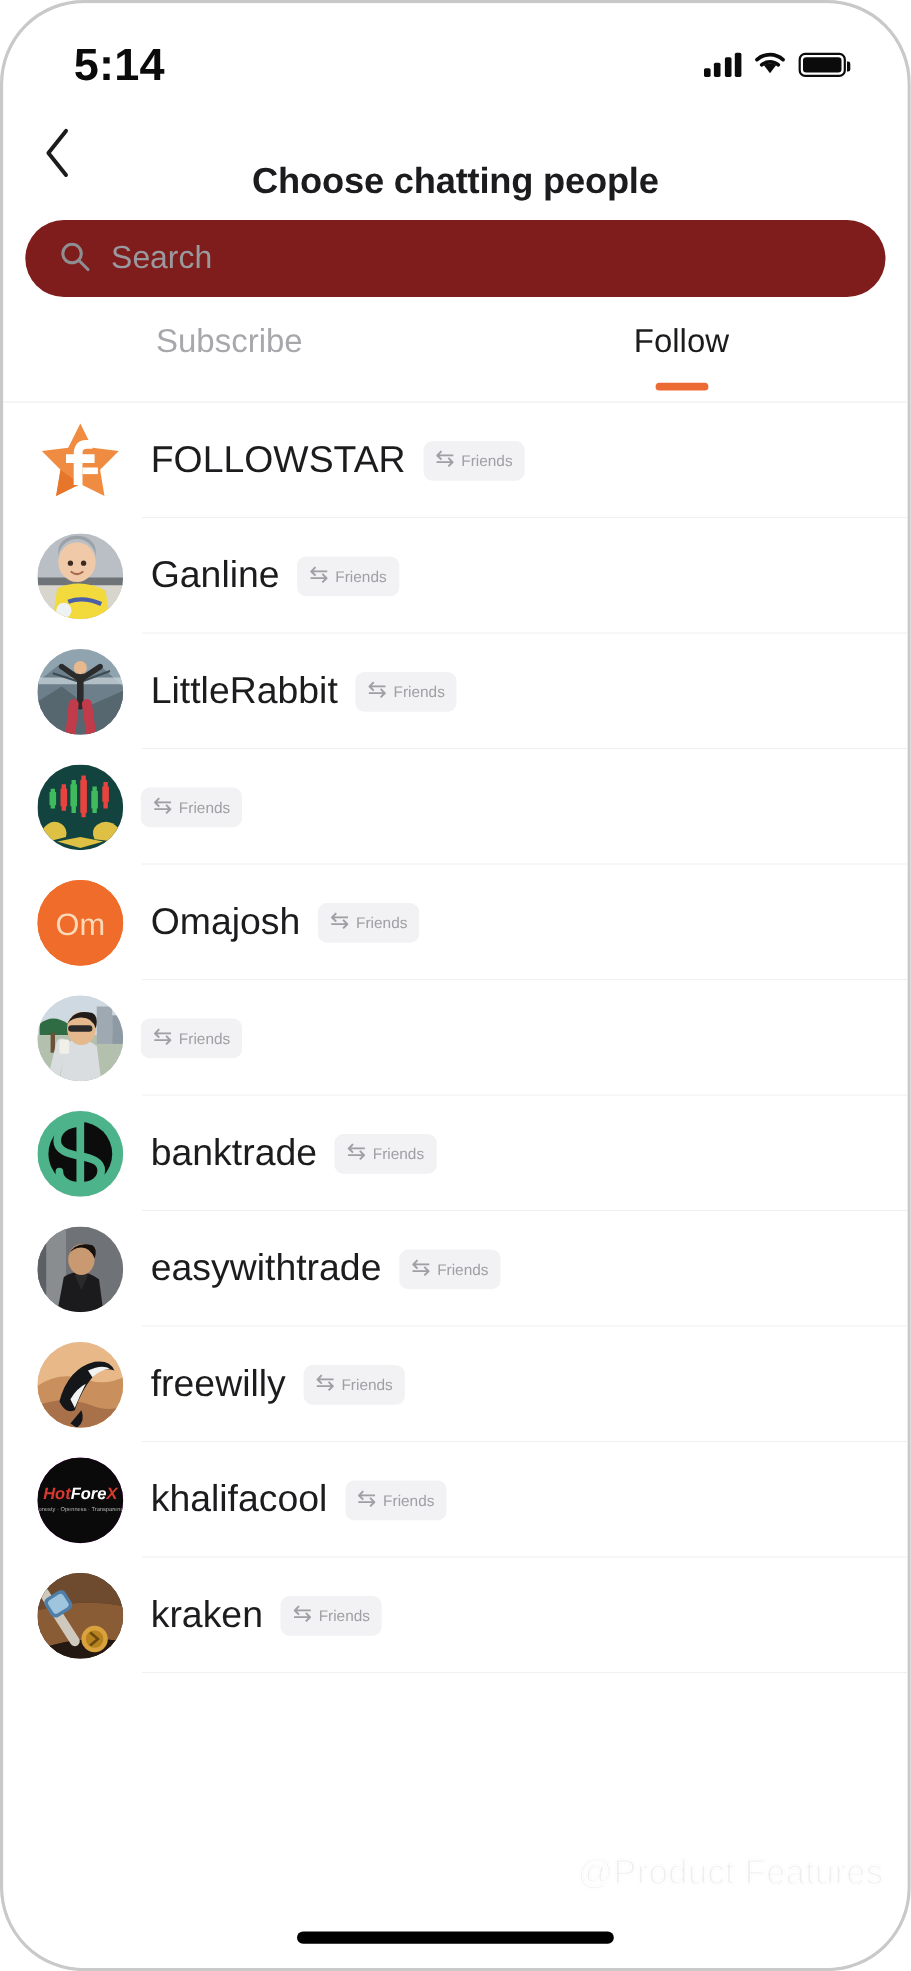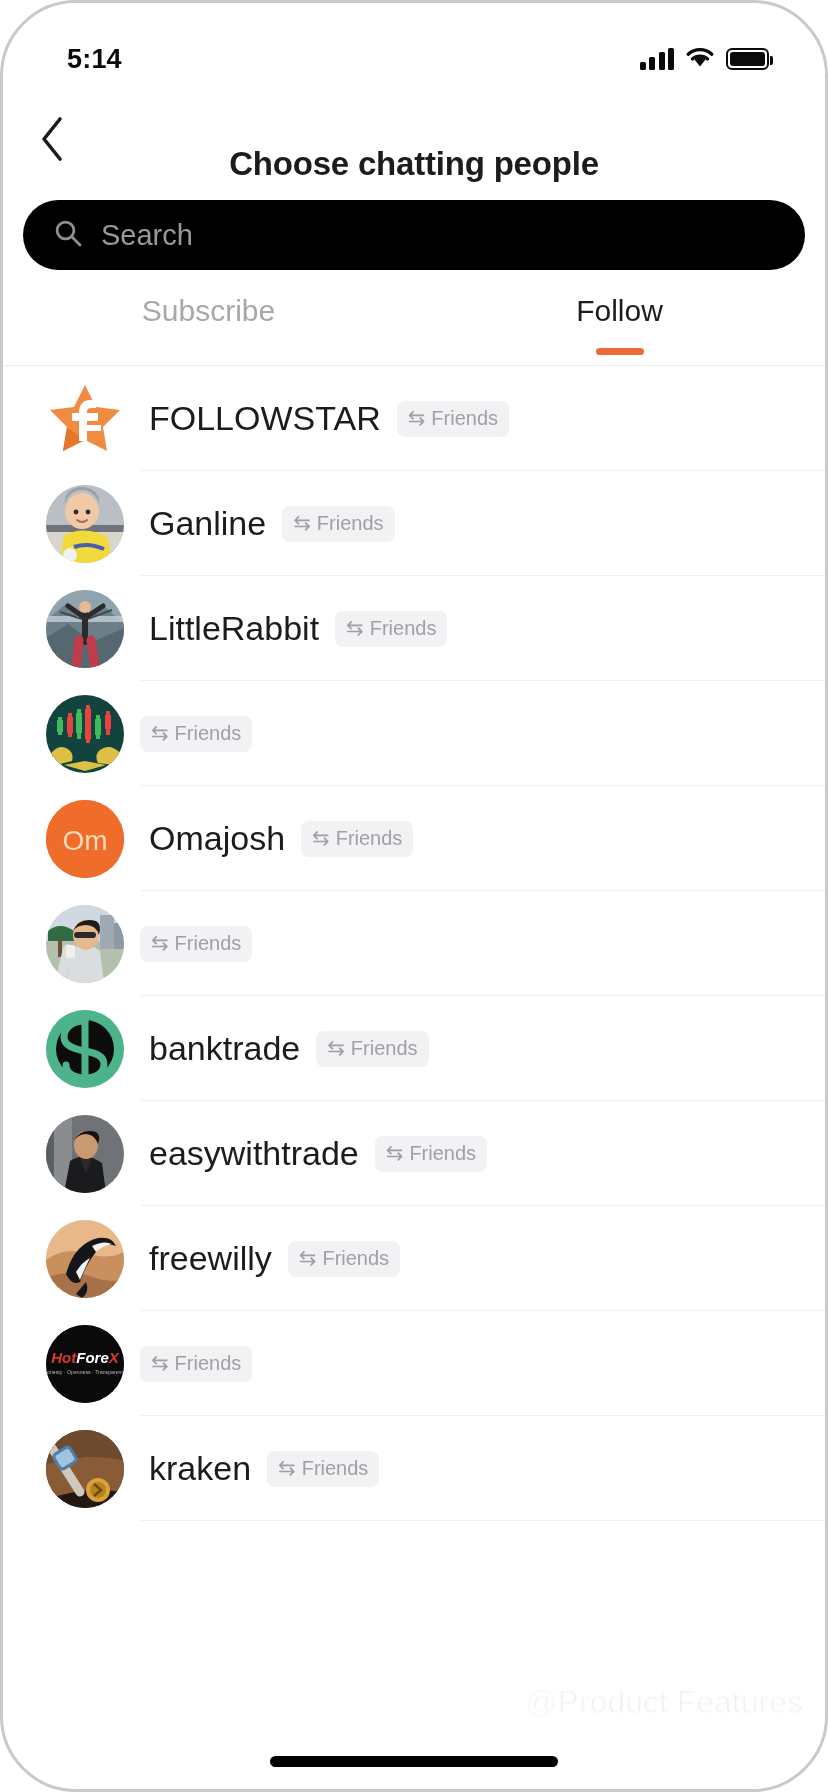--- a/index.html
+++ b/index.html
@@ -30,21 +30,21 @@
   
   .statusbar {
     height: 96px;
     flex: 0 0 96px;
     display: flex;
     align-items: center;
     justify-content: space-between;
     padding: 16px 56px 0 64px;
   }
   .status-time {
-    font-size: 27px;
+    font-size: 41px;
     font-weight: bold;
     color: #0b0b0b;
     letter-spacing: 0.2px;
   }
   .status-icons { display: flex; align-items: center; gap: 11px; }
   .sig { display: flex; align-items: flex-end; gap: 3.5px; height: 22px; }
   .sig i { width: 6px; background: #0b0b0b; border-radius: 1.5px; display:block; }
   .sig i:nth-child(1){height:8px}
   .sig i:nth-child(2){height:13px}
   .sig i:nth-child(3){height:18px}
@@ -83,21 +83,21 @@
     font-size: 33px;
     font-weight: bold;
     color: #1c1c1e;
     letter-spacing: -0.2px;
   }
 
   
   .search-wrap { padding: 17px 20px 0 20px; flex: 0 0 auto; }
   .search-bar {
     height: 70px;
-    background: #000000;
+    background: #7f1d1d;
     border-radius: 35px;
     display: flex;
     align-items: center;
     padding: 0 30px;
     gap: 18px;
     cursor: text;
   }
   .search-placeholder {
     font-size: 29px;
     color: #9a9a9e;
@@ -129,21 +129,21 @@
     border-radius: 4px;
     background: #ec6a33;
     display: none;
   }
   .tab.active .tab-underline { display: block; }
 
   
   .list {
     flex: 1 1 auto;
     overflow: hidden;
-    padding-left: 16px;
+    padding-left: 4px;
   }
   .row {
     display: flex;
     align-items: center;
     height: 105px;
     padding-left: 27px;
     position: relative;
     cursor: pointer;
   }
   .row::after {
@@ -176,21 +176,21 @@
     display: flex;
     align-items: center;
     gap: 6px;
     padding: 0 11px;
     flex: 0 0 auto;
   }
   .badge-icon {
     font-size: 21px; color: #a0a0a4; line-height: 1;
     transform: translateY(-1px);
   }
-  .badge-label { font-size: 20px; color: #a0a0a4; white-space: nowrap; }
+  .badge-label { font-size: 14px; color: #a0a0a4; white-space: nowrap; }
 
   
   .watermark {
     position: absolute;
     right: 22px;
     bottom: 68px;
     display: flex;
     align-items: center;
     gap: 4px;
     font-size: 32px;
@@ -456,20 +456,21 @@
     <div class="row">
       <div class="avatar" style="background:#a21caf;">
         <svg viewBox="0 0 78 78">
           <rect width="78" height="78" fill="#0a0a0a"></rect>
           <text x="39" y="38" text-anchor="middle" font-family="Liberation Sans, sans-serif" font-size="15" font-style="italic" font-weight="bold" fill="#ffffff">
             <tspan fill="#d7392f">Hot</tspan><tspan fill="#ffffff">Fore</tspan><tspan fill="#d7392f">X</tspan>
           </text>
           <text x="39" y="49" text-anchor="middle" font-family="Liberation Sans, sans-serif" font-size="5.2" fill="#b8b8b8">Honesty · Openness · Transparency</text>
         </svg>
       </div>
+      <span class="row-name">khalifacool</span>
       <span class="badge">
         <span class="badge-icon">⇆</span>
         <span class="badge-label">Friends</span>
       </span>
     </div>
 
     <div class="row">
       <div class="avatar">
         <svg viewBox="0 0 78 78">
           <rect width="78" height="78" fill="#3d2a1c"></rect>

